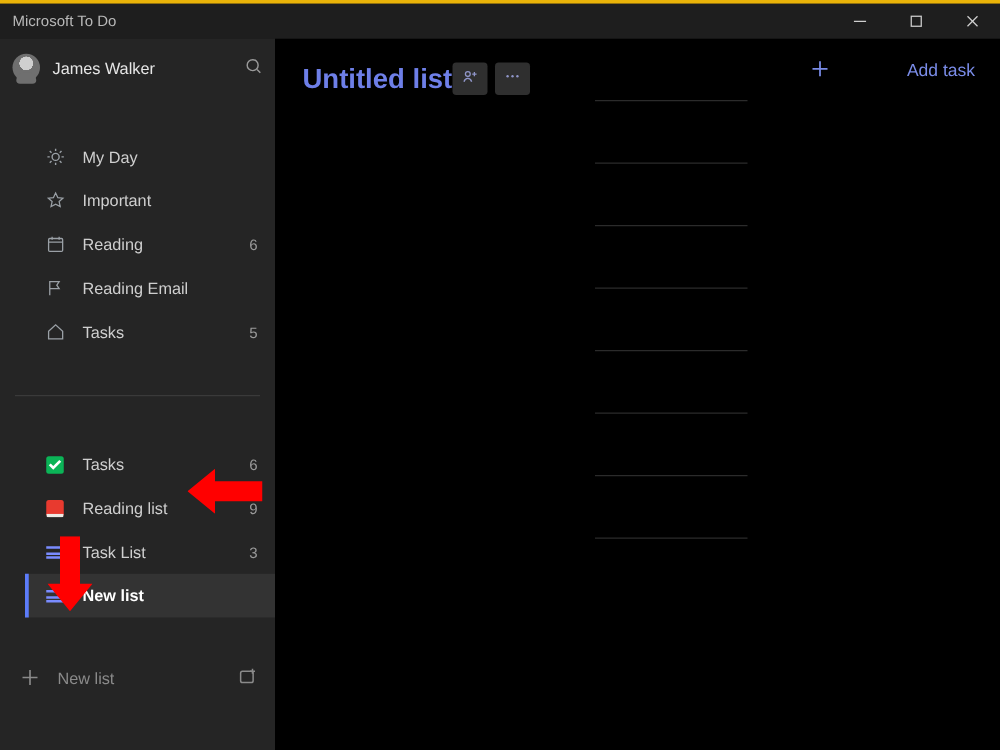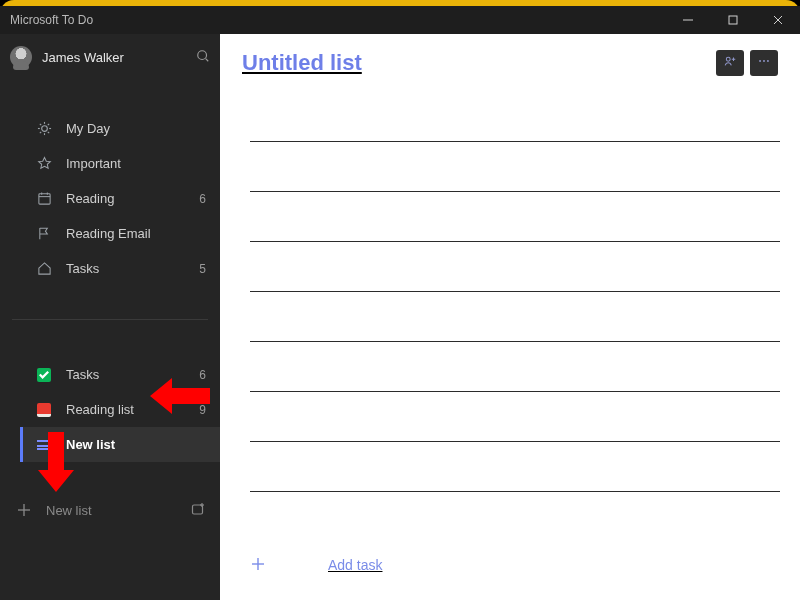--- a/index.html
+++ b/index.html
@@ -1,17 +1,17 @@
 <!DOCTYPE html>
 <html><head>
 <meta charset="utf-8">
 <style>
   * { box-sizing: border-box; margin: 0; padding: 0; }
   html, body { width: 800px; height: 600px; overflow: hidden; font-family: "Segoe UI", Arial, sans-serif; background: #000; }
-  .window { width: 800px; height: 600px; background: #1e1e1e; display: flex; flex-direction: column; border-top: 6px solid #eab308; border-radius: 14px; }
+  .window { width: 800px; height: 600px; background: #1e1e1e; display: flex; flex-direction: column; border-top: 3px solid #eab308; }
   
   .titlebar { height: 28px; background: #1e1e1e; display: flex; align-items: center; justify-content: space-between; padding: 0 0 0 10px; color: #cfcfcf; font-size: 12px; }
   .titlebar-title { color: #b8b8b8; }
   .win-controls { display: flex; height: 100%; }
   .win-btn { width: 45px; height: 28px; display: flex; align-items: center; justify-content: center; color: #d0d0d0; }
   .win-btn svg { width: 10px; height: 10px; display: block; }
   
   .body { flex: 1; display: flex; min-height: 0; }
   
   .sidebar { width: 220px; background: #252525; display: flex; flex-direction: column; position: relative; gap: 27px; }
@@ -32,21 +32,21 @@
   .icon-green svg { width: 10px; height: 10px; color: #fff; }
   .icon-red { width: 14px; height: 14px; background: #e83a2f; border-radius: 2px; border-bottom: 3px solid #eceae5; }
   .icon-hamb { width: 14px; height: 10px; border-top: 2px solid #7a8cff; border-bottom: 2px solid #7a8cff; position: relative; }
   .icon-hamb::after { content: ""; position: absolute; left: 0; right: 0; top: 3px; height: 2px; background: #7a8cff; }
   .new-list-row { height: 42px; display: flex; align-items: center; padding: 0 14px; color: #8a8a8a; font-size: 13px; }
   .new-list-row .plus { width: 20px; display: flex; align-items: center; justify-content: center; margin-right: 12px; }
   .new-list-row .plus svg { width: 14px; height: 14px; }
   .group-icon { margin-left: auto; color: #8a8a8a; }
   .group-icon svg { width: 16px; height: 16px; }
   
-  .main { flex: 1; background: #ffffff; display: flex; flex-direction: column; position: relative; text-decoration: underline; }
+  .main { flex: 1; background: #000000; display: flex; flex-direction: row; position: relative; }
   .main-header { height: 64px; display: flex; align-items: center; padding: 0 22px; }
   .list-title { color: #6e7fe8; font-size: 22px; font-weight: 600; }
   .header-actions { margin-left: auto; display: flex; gap: 6px; }
   .hact { width: 28px; height: 26px; background: #2f2f2f; border-radius: 3px; display: flex; align-items: center; justify-content: center; color: #8f95c8; }
   .hact svg { width: 14px; height: 14px; }
   .task-area { flex: 1; padding: 0 20px 0 30px; display: flex; flex-direction: column; }
   .task-slot { height: 50px; border-bottom: 1px solid #2b2b2b; }
   .task-slot:last-of-type { border-bottom: none; }
   .add-task-row { height: 50px; display: flex; align-items: center; color: #7a8ce8; font-size: 14px; margin: 0 20px 12px 30px; gap: 44px; }
   .add-task-row svg { width: 16px; height: 16px; margin-right: 18px; }
@@ -180,20 +180,27 @@
           </span>
           <span>Tasks</span>
           <span class="count">6</span>
         </div>
         <div class="nav-item">
           <span class="icon">
             <span class="icon-red"></span>
           </span>
           <span>Reading list</span>
           <span class="count">9</span>
+        </div>
+        <div class="nav-item">
+          <span class="icon">
+              <span class="icon-hamb"></span>
+            </span>
+          <span>Task List</span>
+          <span class="count">3</span>
         </div>
         <div class="nav-item selected">
           <span class="icon">
               <span class="icon-hamb"></span>
             </span>
           <span>New list</span>
           <span class="count"></span>
         </div>
       </div>
 

